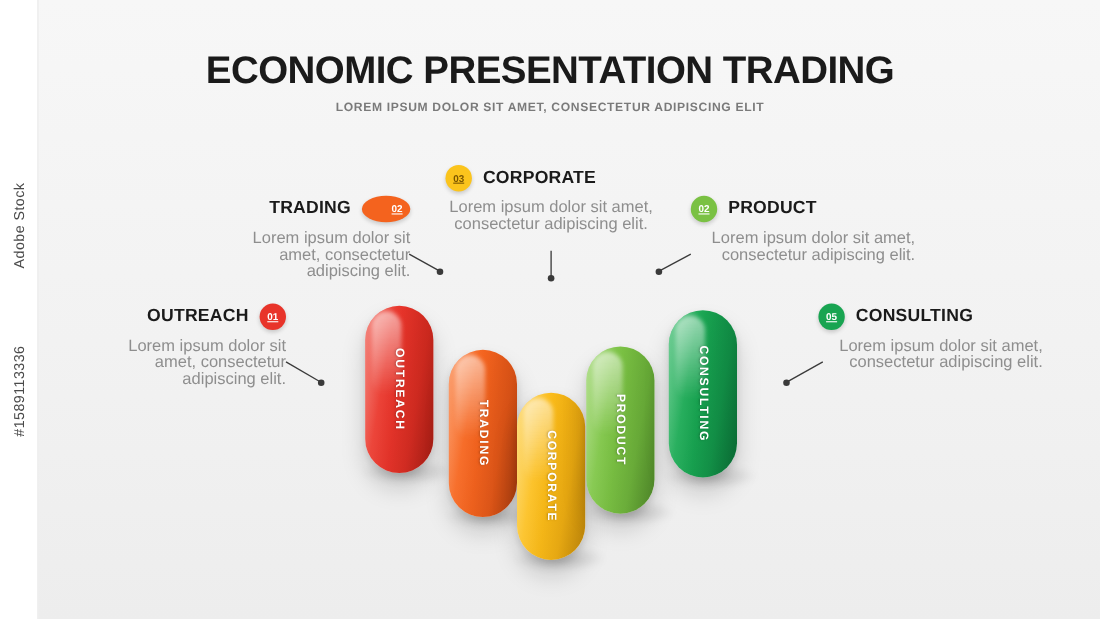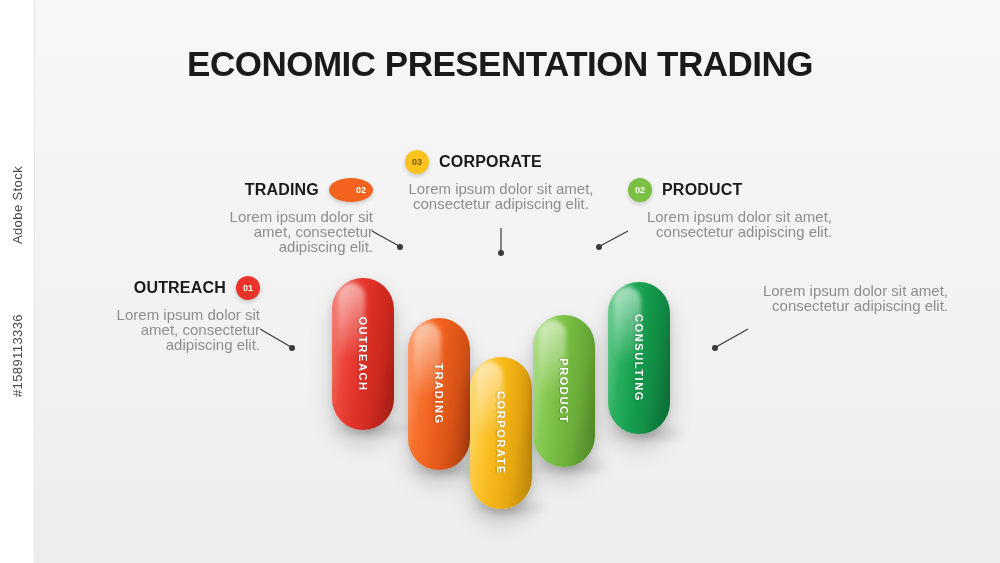--- a/index.html
+++ b/index.html
@@ -55,20 +55,21 @@
   .lbl.right-align .head{justify-content:flex-end;}
   .lbl .name{
     font-size:16px;font-weight:700;color:#1a1a1a;letter-spacing:.2px;
     white-space:nowrap;
   }
   .badge{
     width:24px;height:24px;border-radius:50%;
     display:flex;align-items:center;justify-content:center;
     font-size:9px;font-weight:700;color:#ffffff;
     box-shadow:0 2px 4px rgba(0,0,0,.18);
+    text-decoration:underline;
   }
   .lbl .desc{
     margin-top:7px;
     font-size:15px;line-height:15px;color:#8e8e8e;
     width:175px;
   }
   .lbl.right-align .desc{text-align:right;margin-left:auto;}
   .lbl.left-align .desc{text-align:left;}
 
   
@@ -106,20 +107,21 @@
     background:radial-gradient(ellipse at center, rgba(0,0,0,.16) 0%, rgba(0,0,0,0) 70%);
     filter:blur(3px);
   }
 </style>
 </head>
 <body>
 
 <div class="canvas">
 
   <div class="title">ECONOMIC PRESENTATION TRADING</div>
+  <div class="subtitle">LOREM IPSUM DOLOR SIT AMET, CONSECTETUR ADIPISCING ELIT</div>
 
   <div class="lbl right-align" style="left:55px;top:276px;width:205px;">
     <div class="head">
       <span class="name">OUTREACH</span>
       <span class="badge" style="background:#e8342a;">01</span>
     </div>
     <div class="desc">Lorem ipsum dolor sit amet, consectetur adipiscing elit.</div>
   </div>
 
   <div class="lbl right-align" style="left:168px;top:178px;width:205px;">
@@ -140,20 +142,24 @@
 
   <div class="lbl left-align" style="left:628px;top:178px;width:205px;">
     <div class="head" style="justify-content:flex-start;">
       <span class="badge" style="background:#7ac143;">02</span>
       <span class="name">PRODUCT</span>
     </div>
     <div class="desc" style="width:192px;text-align:right;margin-left:12px;">Lorem ipsum dolor sit amet, consectetur adipiscing elit.</div>
   </div>
 
   <div class="lbl left-align" style="left:744px;top:276px;width:205px;">
+    <div class="head" style="justify-content:flex-start;">
+      <span class="badge" style="background:#18a451;">05</span>
+      <span class="name">CONSULTING</span>
+    </div>
     <div class="desc" style="width:192px;text-align:right;margin-left:12px;">Lorem ipsum dolor sit amet, consectetur adipiscing elit.</div>
   </div>
 
   <svg class="conn" style="left:258px;top:326px;width:50px;height:30px;" viewBox="0 0 50 30">
     <line x1="2" y1="3" x2="33" y2="21" stroke="#3a3a3a" stroke-width="1.2"></line>
     <circle cx="34" cy="22" r="3" fill="#3a3a3a"></circle>
   </svg>
 
   <svg class="conn" style="left:370px;top:228px;width:50px;height:30px;" viewBox="0 0 50 30">
     <line x1="2" y1="3" x2="29" y2="18" stroke="#3a3a3a" stroke-width="1.2"></line>

